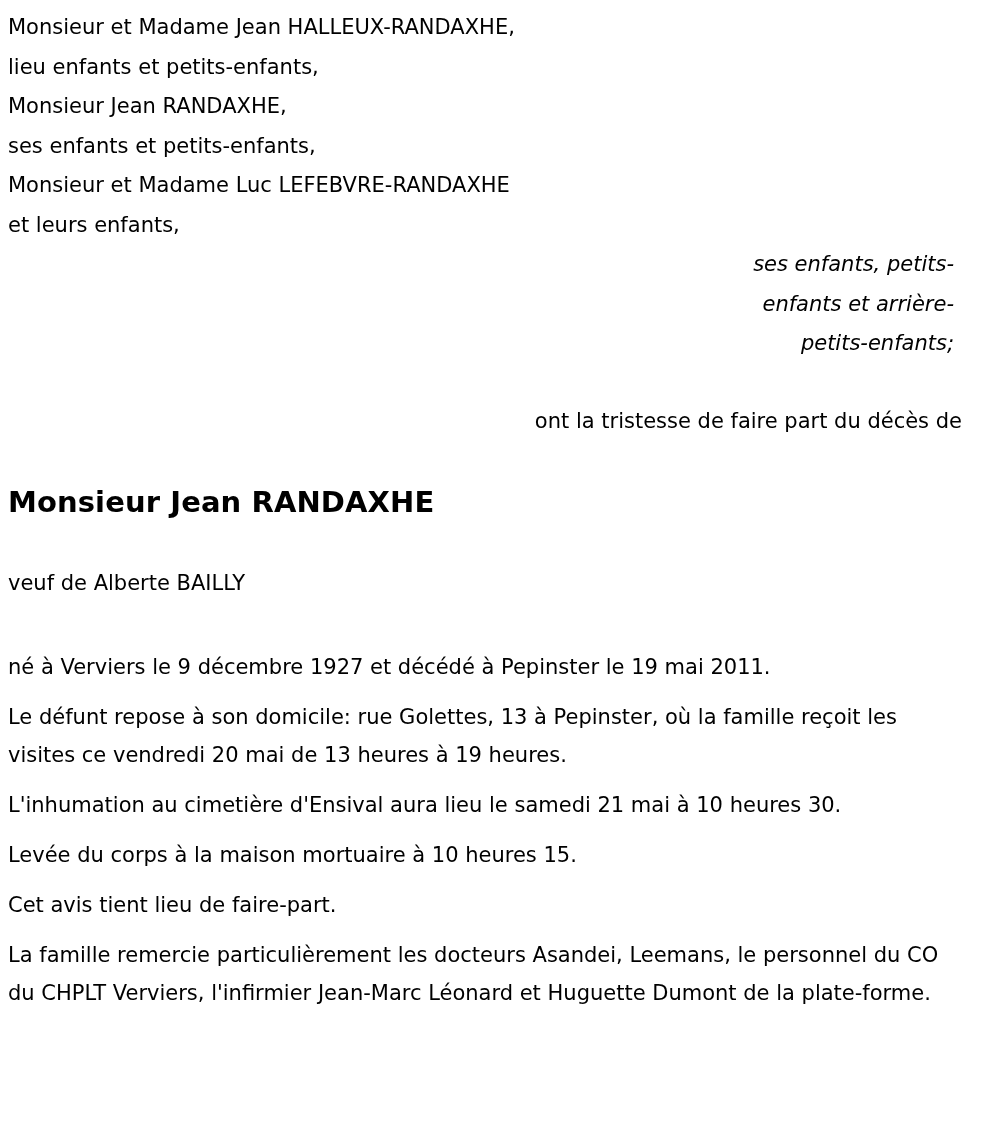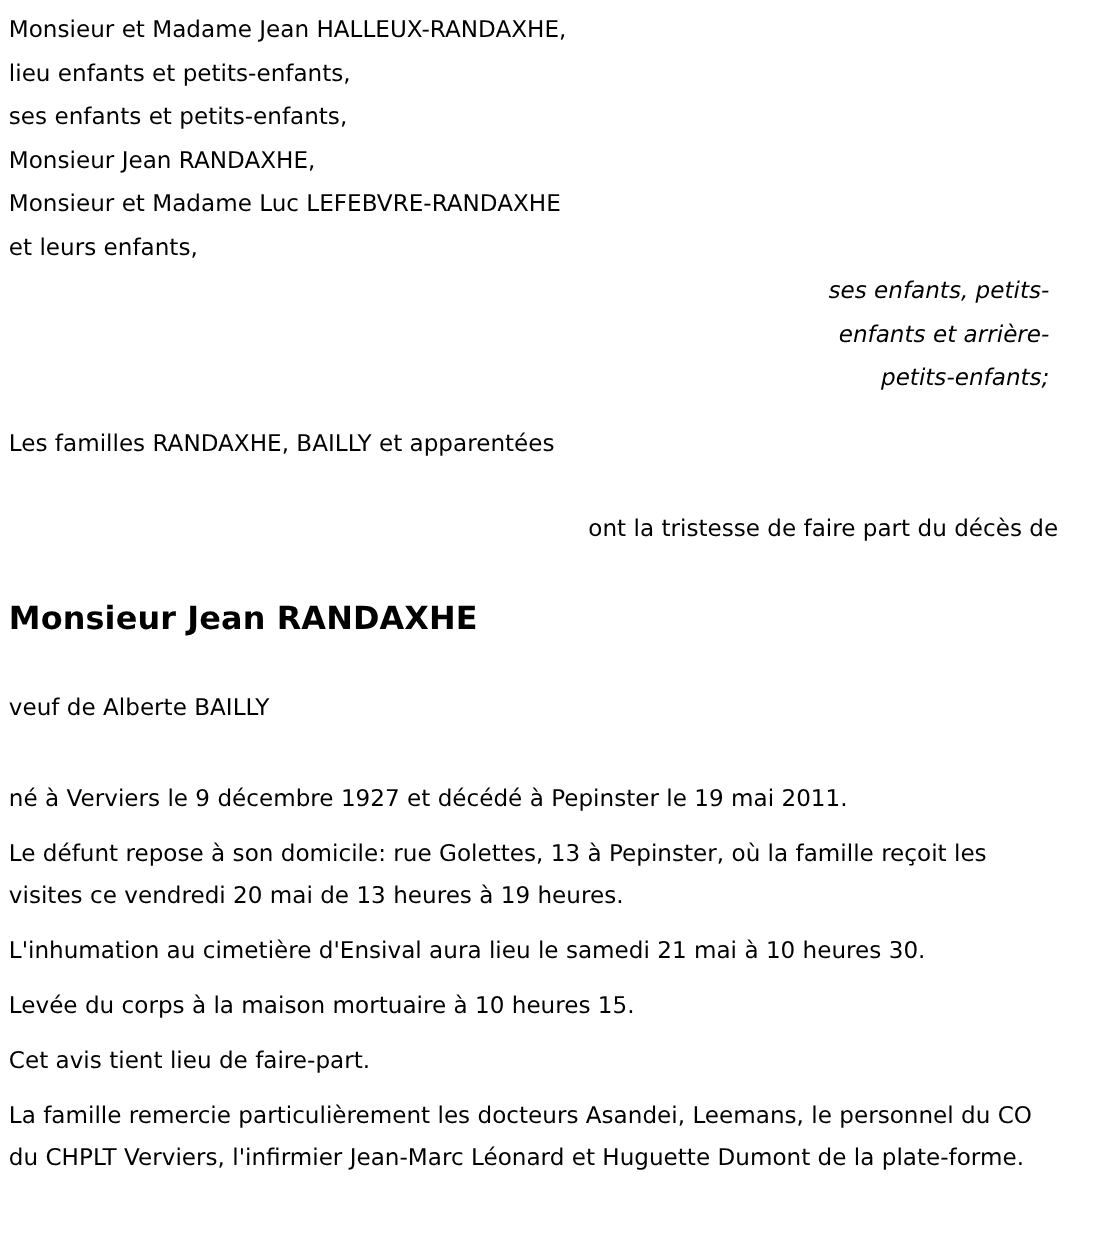--- a/index.html
+++ b/index.html
@@ -107,31 +107,30 @@
   }
 </style>
 </head>
 <body>
 
 <div class="notice">
 
   <ul class="family-list">
     <li>Monsieur et Madame Jean HALLEUX-RANDAXHE,</li>
     <li>lieu enfants et petits-enfants,</li>
+    <li>Monsieur Jean RANDAXHE,</li>
     <li>ses enfants et petits-enfants,</li>
-    <li>Monsieur Jean RANDAXHE,</li>
     <li>Monsieur et Madame Luc LEFEBVRE-RANDAXHE</li>
     <li>et leurs enfants,</li>
   </ul>
 
   <div class="qualifier">
     <span class="qualifier-inner">ses enfants, petits-enfants et arrière-petits-enfants;</span>
   </div>
 
-  <p class="families-line">Les familles RANDAXHE, BAILLY et apparentées</p>
 
   <p class="intro-line">ont la tristesse de faire part du décès de</p>
 
   <h1 class="deceased-name">Monsieur Jean RANDAXHE</h1>
 
   <p class="spouse-line">veuf de Alberte BAILLY</p>
 
   <div class="body-block">
     <p>né à Verviers le 9 décembre 1927 et décédé à Pepinster le 19 mai 2011.</p>
     <p>Le défunt repose à son domicile: rue Golettes, 13 à Pepinster, où la famille reçoit les visites ce vendredi 20 mai de 13 heures à 19 heures.</p>

